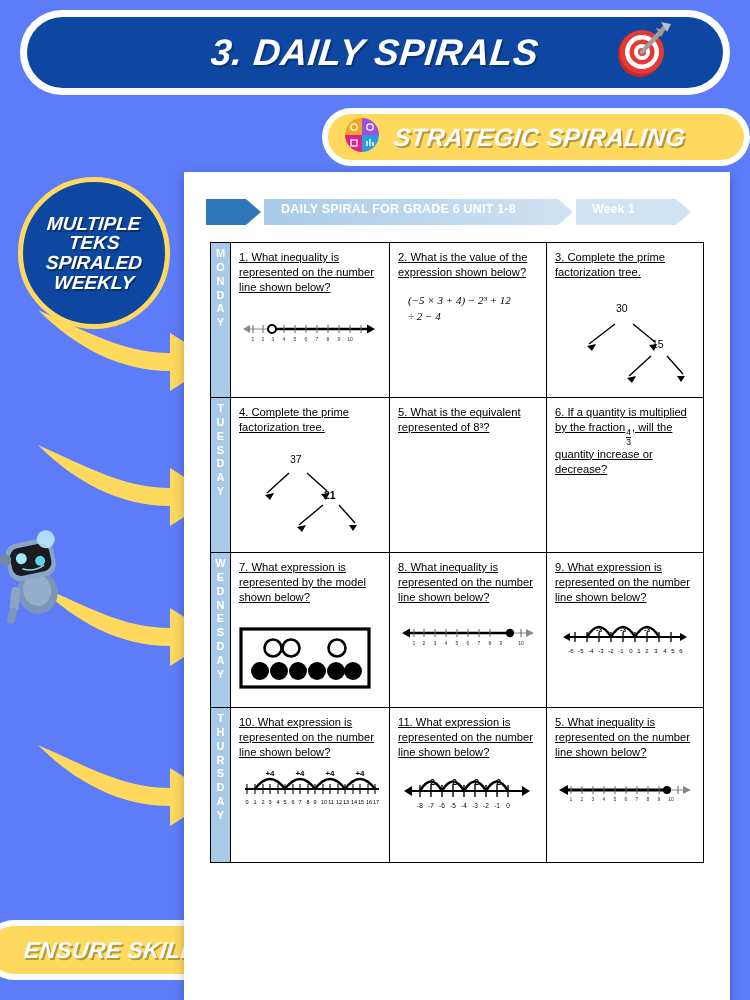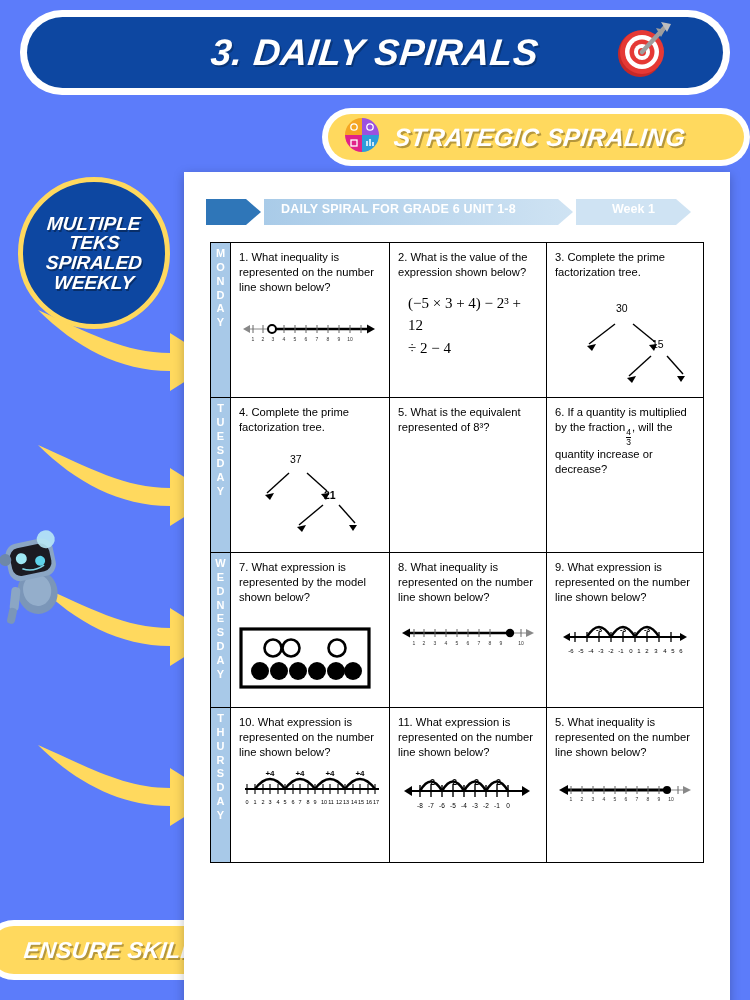--- a/index.html
+++ b/index.html
@@ -91,32 +91,32 @@
   .day-cell {
     width: 26px; background: #a8c9e8;
     text-align: center; vertical-align: middle;
     padding: 4px 0;
   }
   .day-cell .letters {
     display: flex; flex-direction: column; align-items: center;
     color: #ffffff; font-size: 11px; font-weight: bold; line-height: 1.26;
   }
   .q-cell { width: 156px; height: 155px; padding: 7px 8px 4px 8px; position: relative; }
-  .q-text { font-size: 11.2px; line-height: 1.33; color: #000; }
+  .q-text { font-size: 11.2px; line-height: 1.33; color: #000; text-decoration: underline; }
   .q-text .num { }
   .fig { margin-top: 22px; }
 
   .frac {
     display: inline-flex; flex-direction: column;
     vertical-align: -0.45em; text-align: center;
     font-size: 8.5px; line-height: 1.06; margin: 0 1px;
   }
   .frac .den { border-top: 1px solid #000; }
 
-  .expr { font-family: "Liberation Serif", serif; font-size: 15px; line-height: 1.5; }
+  .expr { font-family: "Liberation Serif", serif; font-size: 11px; line-height: 1.5; font-style: italic; }
 
   .footer {
     position: absolute; left: 0; bottom: 18px; width: 100%;
     padding: 0 28px; display: flex; align-items: center;
   }
   .page-num { font-size: 15px; color: #222; }
   .copyright {
     font-size: 9.5px; font-weight: bold; color: #111;
     position: absolute; left: 50%; transform: translateX(-46%);
   }
@@ -226,21 +226,21 @@
         <linearGradient id="g1" x1="0" y1="0" x2="1" y2="0">
           <stop offset="0%" stop-color="#a9cbe8"></stop>
             <stop offset="100%" stop-color="#cfe3f3"></stop>
         </linearGradient>
       </defs>
       <polygon points="0,2 40,2 55,15 40,28 0,28" fill="#2f76b8"></polygon>
       <polygon points="58,2 352,2 367,15 352,28 58,28" fill="url(#g1)"></polygon>
       <polygon points="370,2 470,2 485,15 470,28 370,28" fill="#cfe3f3"></polygon>
     </svg>
     <span style="position:absolute;left:75px;top:5px;color:#fff;font-size:12.5px;font-weight:bold;letter-spacing:0.2px;">DAILY SPIRAL FOR GRADE 6 UNIT 1-8</span>
-    <span style="position:absolute;left:386px;top:5px;color:#fff;font-size:12.5px;font-weight:bold;margin-left:20px;">Week 1</span>
+    <span style="position:absolute;left:386px;top:5px;color:#fff;font-size:12.5px;font-weight:bold;">Week 1</span>
   </div>
 
   <table class="grid">
 
     <tbody>
         <tr>
       <td class="day-cell">
         <div class="letters">
               <span>M</span>
               <span>O</span>

